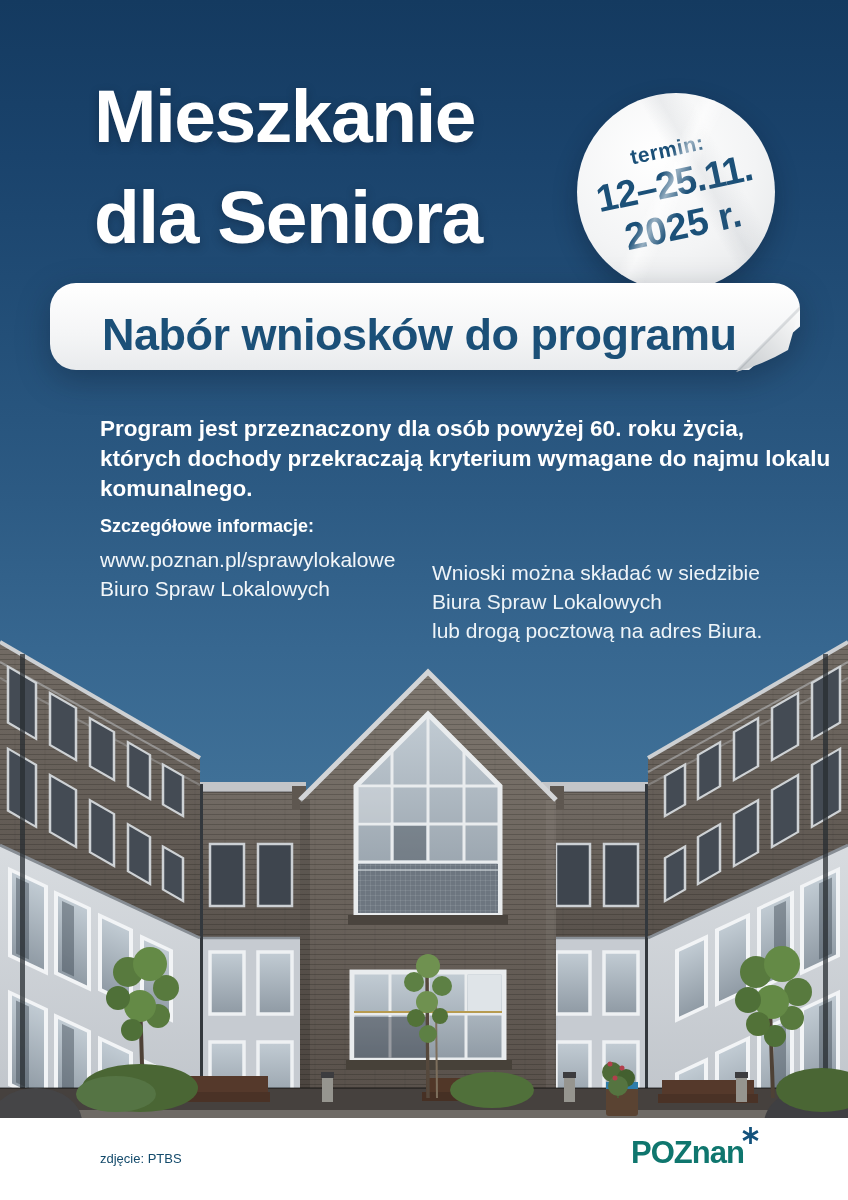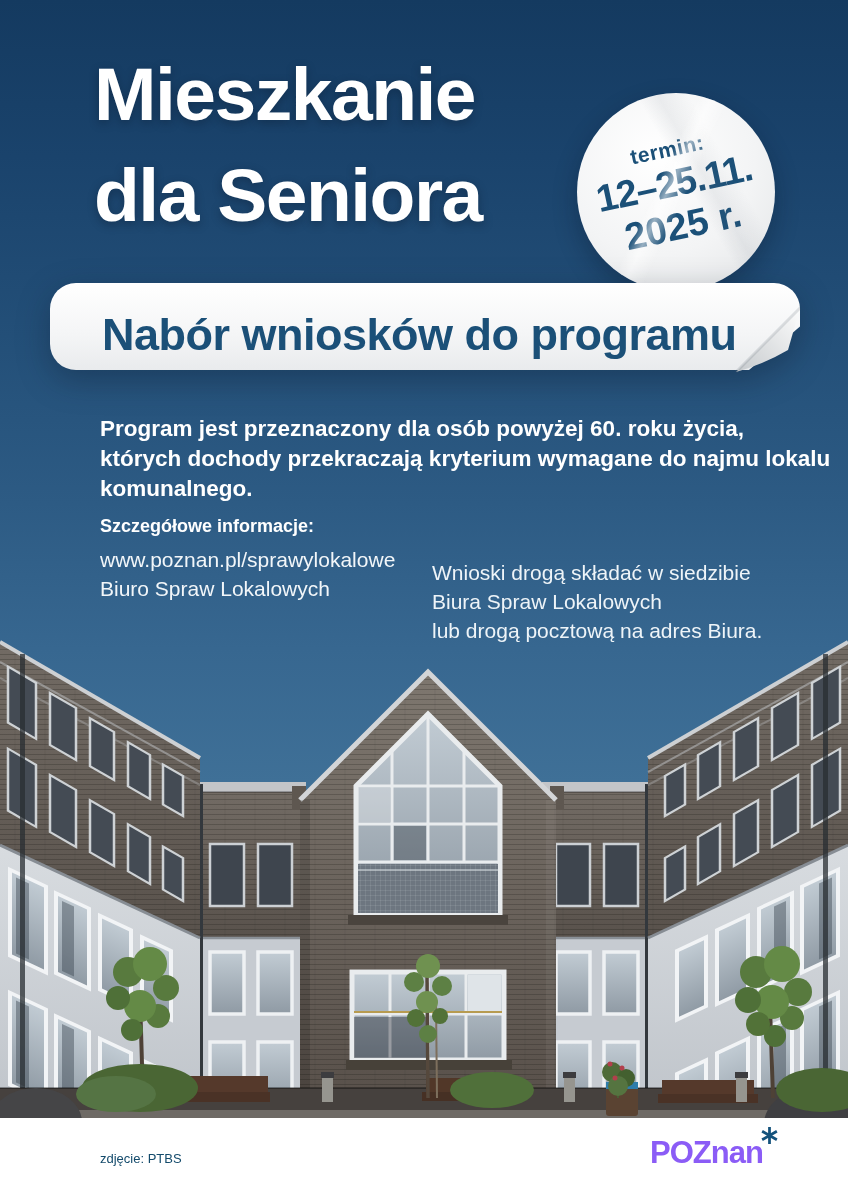--- a/index.html
+++ b/index.html
@@ -3,21 +3,21 @@
 <meta charset="utf-8">
 <style>
   html,body{margin:0;padding:0;background:#9aa2ab;}
   .poster{position:relative;width:848px;height:1200px;overflow:hidden;
           font-family:"Liberation Sans",sans-serif;background:#fff;margin:0 auto;}
   .bg{position:absolute;top:0;left:0;width:848px;height:1118px;
       background:linear-gradient(180deg,#143a60 0%,#1a436c 14%,#234f78 30%,
                  #2d5b84 45%,#376790 58%,#3f7097 70%,#447a9e 100%);}
   .photo{position:absolute;top:620px;left:0;}
 
-  .title{position:absolute;left:94px;top:44px;color:#ffffff;font-size:75px;
+  .title{position:absolute;left:94px;top:66px;color:#ffffff;font-size:75px;
          font-weight:800;line-height:101px;letter-spacing:-1.5px;
          text-shadow:0 3px 10px rgba(8,20,36,.35);white-space:nowrap;}
 
   .badge{position:absolute;left:577px;top:93px;width:198px;height:198px;border-radius:50%;
          background:radial-gradient(circle at 40% 32%,#ffffff 0%,#f3f4f5 55%,#e1e3e5 100%);
          box-shadow:0 10px 24px rgba(8,18,32,.30);
          display:flex;align-items:center;justify-content:center;}
   .badge::after{content:"";position:absolute;inset:0;border-radius:50%;
          background:linear-gradient(115deg,transparent 42%,rgba(255,255,255,.55) 47%,transparent 54%),
                     linear-gradient(60deg,transparent 55%,rgba(110,120,132,.10) 62%,transparent 72%);}
@@ -37,21 +37,21 @@
   .intro{position:absolute;left:100px;top:414px;color:#ffffff;font-size:22.5px;
          font-weight:700;line-height:30px;white-space:nowrap;}
   .details{position:absolute;left:100px;top:512px;color:#f2f6f9;font-size:21px;
            line-height:29px;white-space:nowrap;}
   .details-heading{font-weight:700;font-size:18px;color:#ffffff;margin-bottom:4px;}
   .submission{position:absolute;left:432px;top:558px;color:#eef4f8;font-size:21px;
               line-height:29px;font-weight:400;white-space:nowrap;}
 
   .footer{position:absolute;left:0;top:1118px;width:848px;height:71px;background:#ffffff;}
   .credit{position:absolute;left:100px;top:33px;font-size:13px;color:#134a6b;}
-  .logo{position:absolute;left:650px;top:17px;color:#8b5cf6;font-size:31px;
+  .logo{position:absolute;left:631px;top:17px;color:#0f766e;font-size:31px;
         font-weight:700;letter-spacing:-1px;}
   .logo-star{position:absolute;top:-8px;right:-15px;width:17px;height:17px;}
 </style>
 </head>
 <body>
 
 <div class="poster">
   <div class="bg"></div>
 
   <svg class="photo" width="848" height="498" viewBox="0 0 848 498">
@@ -308,21 +308,21 @@
     <div>komunalnego.</div>
   </div>
 
   <div class="details">
     <div class="details-heading">Szczegółowe informacje:</div>
     <div>www.poznan.pl/sprawylokalowe</div>
     <div>Biuro Spraw Lokalowych</div>
   </div>
 
   <div class="submission">
-    <div>Wnioski drogą składać w siedzibie</div>
+    <div>Wnioski można składać w siedzibie</div>
     <div>Biura Spraw Lokalowych</div>
     <div>lub drogą pocztową na adres Biura.</div>
   </div>
 
   <div class="footer">
     <div class="credit">zdjęcie: PTBS</div>
     <div class="logo">
       <span>POZnan</span>
       <svg class="logo-star" viewBox="0 0 16 16">
         <path d="M8 0V16M1.07 4l13.86 8M1.07 12l13.86-8" stroke="#14527c" stroke-width="2.6"></path>

